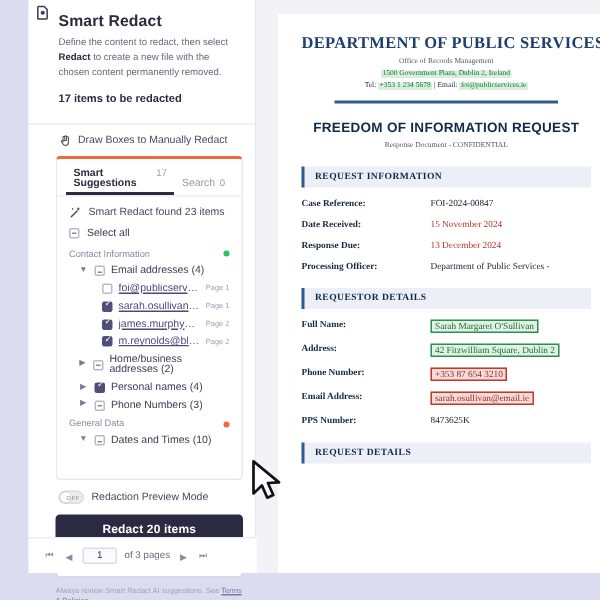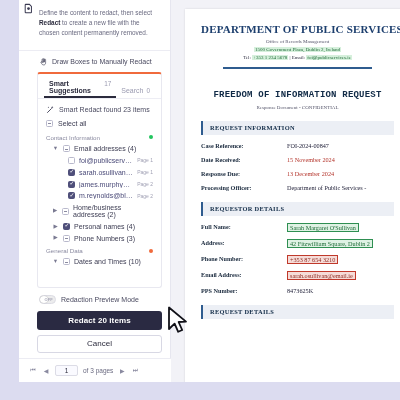--- a/index.html
+++ b/index.html
@@ -185,22 +185,22 @@
     font-size: 5px; color: #55556a; margin-top: 4px; white-space: nowrap;
   }
   .doc-addr {
     text-align: center; font-family: "Liberation Serif", serif;
     font-size: 5px; margin-top: 3px; white-space: nowrap;
   }
   .hl-green { background: #d6f0dc; color: #1f6b38; padding: 0 1px; }
   .rule { height: 1.6px; background: #2f5c8f; margin: 7px 22px 0 22px; }
 
   .doc-h1 {
-    text-align: center; font-family: Liberation Mono, monospace;
-    font-size: 9px; font-weight: 700; color: #102a46; margin-top: 21px;
+    text-align: center; font-family: Liberation Sans, sans-serif;
+    font-size: 9px; font-weight: 700; color: #102a46; margin-top: 11px;
     white-space: nowrap; letter-spacing: .2px;
   }
   .doc-h1sub {
     text-align: center; font-family: "Liberation Serif", serif;
     font-size: 5px; color: #55556a; margin-top: 5px; white-space: nowrap;
   }
   .sec-head {
     margin-top: 11px; background: #eceff5; border-left: 2.5px solid #2f5c8f;
     padding: 3.5px 0 3.5px 7px;
     font-family: "Liberation Serif", serif; font-size: 6.4px; font-weight: 700;
@@ -230,21 +230,23 @@
   <div id="card"></div>
 
   <svg id="card-icon" viewBox="0 0 12 12">
     <path d="M3 1.5h4l2.2 2.2V10a.6.6 0 0 1-.6.6H3a.6.6 0 0 1-.6-.6V2.1A.6.6 0 0 1 3 1.5z" fill="none" stroke="#3a3a52" stroke-width="1.1"></path>
     <circle cx="6" cy="6" r="1.5" fill="#3a3a52"></circle>
   </svg>
 
   <div id="panel">
 
     <div class="panel-head">
+      <div class="panel-title">Smart Redact</div>
       <div class="panel-desc"><span>Define the content to redact, then select </span><b>Redact</b><span> to create a new file with the chosen content permanently removed.</span></div>
+      <div class="panel-count">17 items to be redacted</div>
     </div>
 
     <div class="panel-sep"></div>
 
     <div class="draw-row">
       <svg class="gi" viewBox="0 0 12 12">
         <path d="M4 7.5V3.4a.8.8 0 0 1 1.6 0v3M5.6 6V2.9a.8.8 0 0 1 1.6 0V6M7.2 6.2V3.6a.8.8 0 0 1 1.6 0V8c0 1.6-1.1 2.6-2.6 2.6-1.4 0-2-.6-2.6-1.7L2.6 7.4a.8.8 0 0 1 1.3-.9z" fill="none" stroke="#4a4a60" stroke-width=".9" stroke-linecap="round" stroke-linejoin="round"></path>
       </svg>
       <span>Draw Boxes to Manually Redact</span>
     </div>

